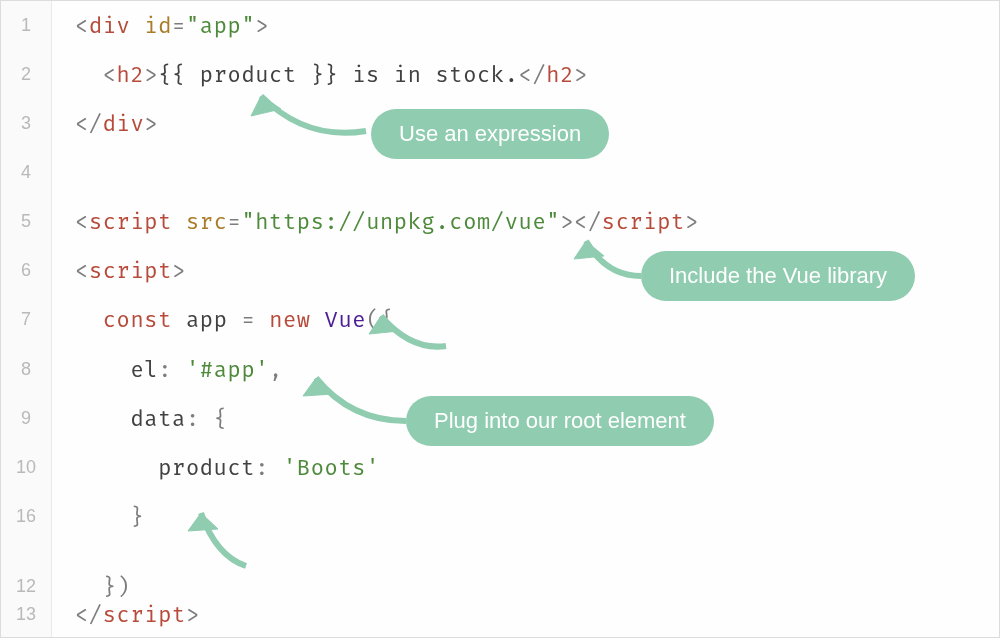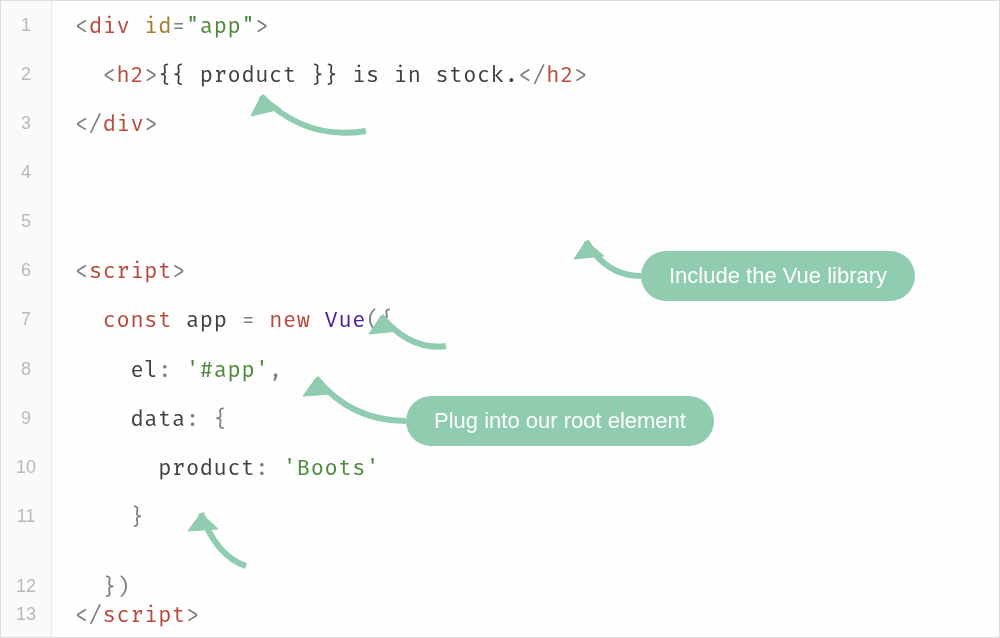--- a/index.html
+++ b/index.html
@@ -102,20 +102,21 @@
     <div class="line" style="top: 98.1538px; height: 49.0769px;">
       <div class="ln">3</div>
       <div class="code"><span class="p">&lt;/</span><span class="tag">div</span><span class="p">&gt;</span></div>
     </div>
     <div class="line" style="top: 147.231px; height: 49.0769px;">
       <div class="ln">4</div>
       <div class="code"></div>
     </div>
     <div class="line" style="top: 196.308px; height: 49.0769px;">
       <div class="ln">5</div>
+      <div class="code"><span class="p">&lt;</span><span class="tag">script</span> <span class="attr">src</span><span class="p">=</span><span class="str">"https://unpkg.com/vue"</span><span class="p">&gt;&lt;/</span><span class="tag">script</span><span class="p">&gt;</span></div>
     </div>
     <div class="line" style="top: 245.385px; height: 49.0769px;">
       <div class="ln">6</div>
       <div class="code"><span class="p">&lt;</span><span class="tag">script</span><span class="p">&gt;</span></div>
     </div>
     <div class="line" style="top: 294.462px; height: 49.0769px;">
       <div class="ln">7</div>
       <div class="code">  <span class="kw">const</span> <span class="nm">app</span> <span class="p">=</span> <span class="kw">new</span> <span class="fn">Vue</span><span class="p">({</span></div>
     </div>
     <div class="line" style="top: 343.538px; height: 49.0769px;">
@@ -124,31 +125,34 @@
     </div>
     <div class="line" style="top: 392.615px; height: 49.0769px;">
       <div class="ln">9</div>
       <div class="code">    <span class="nm">data</span><span class="p">: {</span></div>
     </div>
     <div class="line" style="top: 441.692px; height: 49.0769px;">
       <div class="ln">10</div>
       <div class="code">      <span class="nm">product</span><span class="p">:</span> <span class="str">'Boots'</span></div>
     </div>
     <div class="line" style="top: 490.769px; height: 49.0769px;">
-      <div class="ln">11</div>
+      <div class="ln">16</div>
       <div class="code">    <span class="p">}</span></div>
     </div>
     <div class="line" style="top: 561px; height: 49.0769px;">
       <div class="ln">12</div>
       <div class="code">  <span class="p">})</span></div>
     </div>
     <div class="line" style="top: 588.923px; height: 49.0769px;">
       <div class="ln">13</div>
       <div class="code"><span class="p">&lt;/</span><span class="tag">script</span><span class="p">&gt;</span></div>
     </div>
+    <div class="bubble" style="left:370px; top:108px;">
+    <span>Use an expression</span>
+  </div>
   <svg class="arrow" style="left:235px; top:80px; width:140px; height:70px;" viewBox="0 0 140 70">
     <path d="M130 50 Q 70 60 25 15" stroke="#8fccb0" stroke-width="6" fill="none"></path>
     <path d="M25 15 L15 35 L45 28 Z" fill="#8fccb0"></path>
   </svg>
 
   <div class="bubble" style="left:640px; top:250px;">
     <span>Include the Vue library</span>
   </div>
   <svg class="arrow" style="left:565px; top:230px; width:90px; height:60px;" viewBox="0 0 90 60">
     <path d="M75 45 Q 40 45 20 10" stroke="#8fccb0" stroke-width="6" fill="none"></path>

